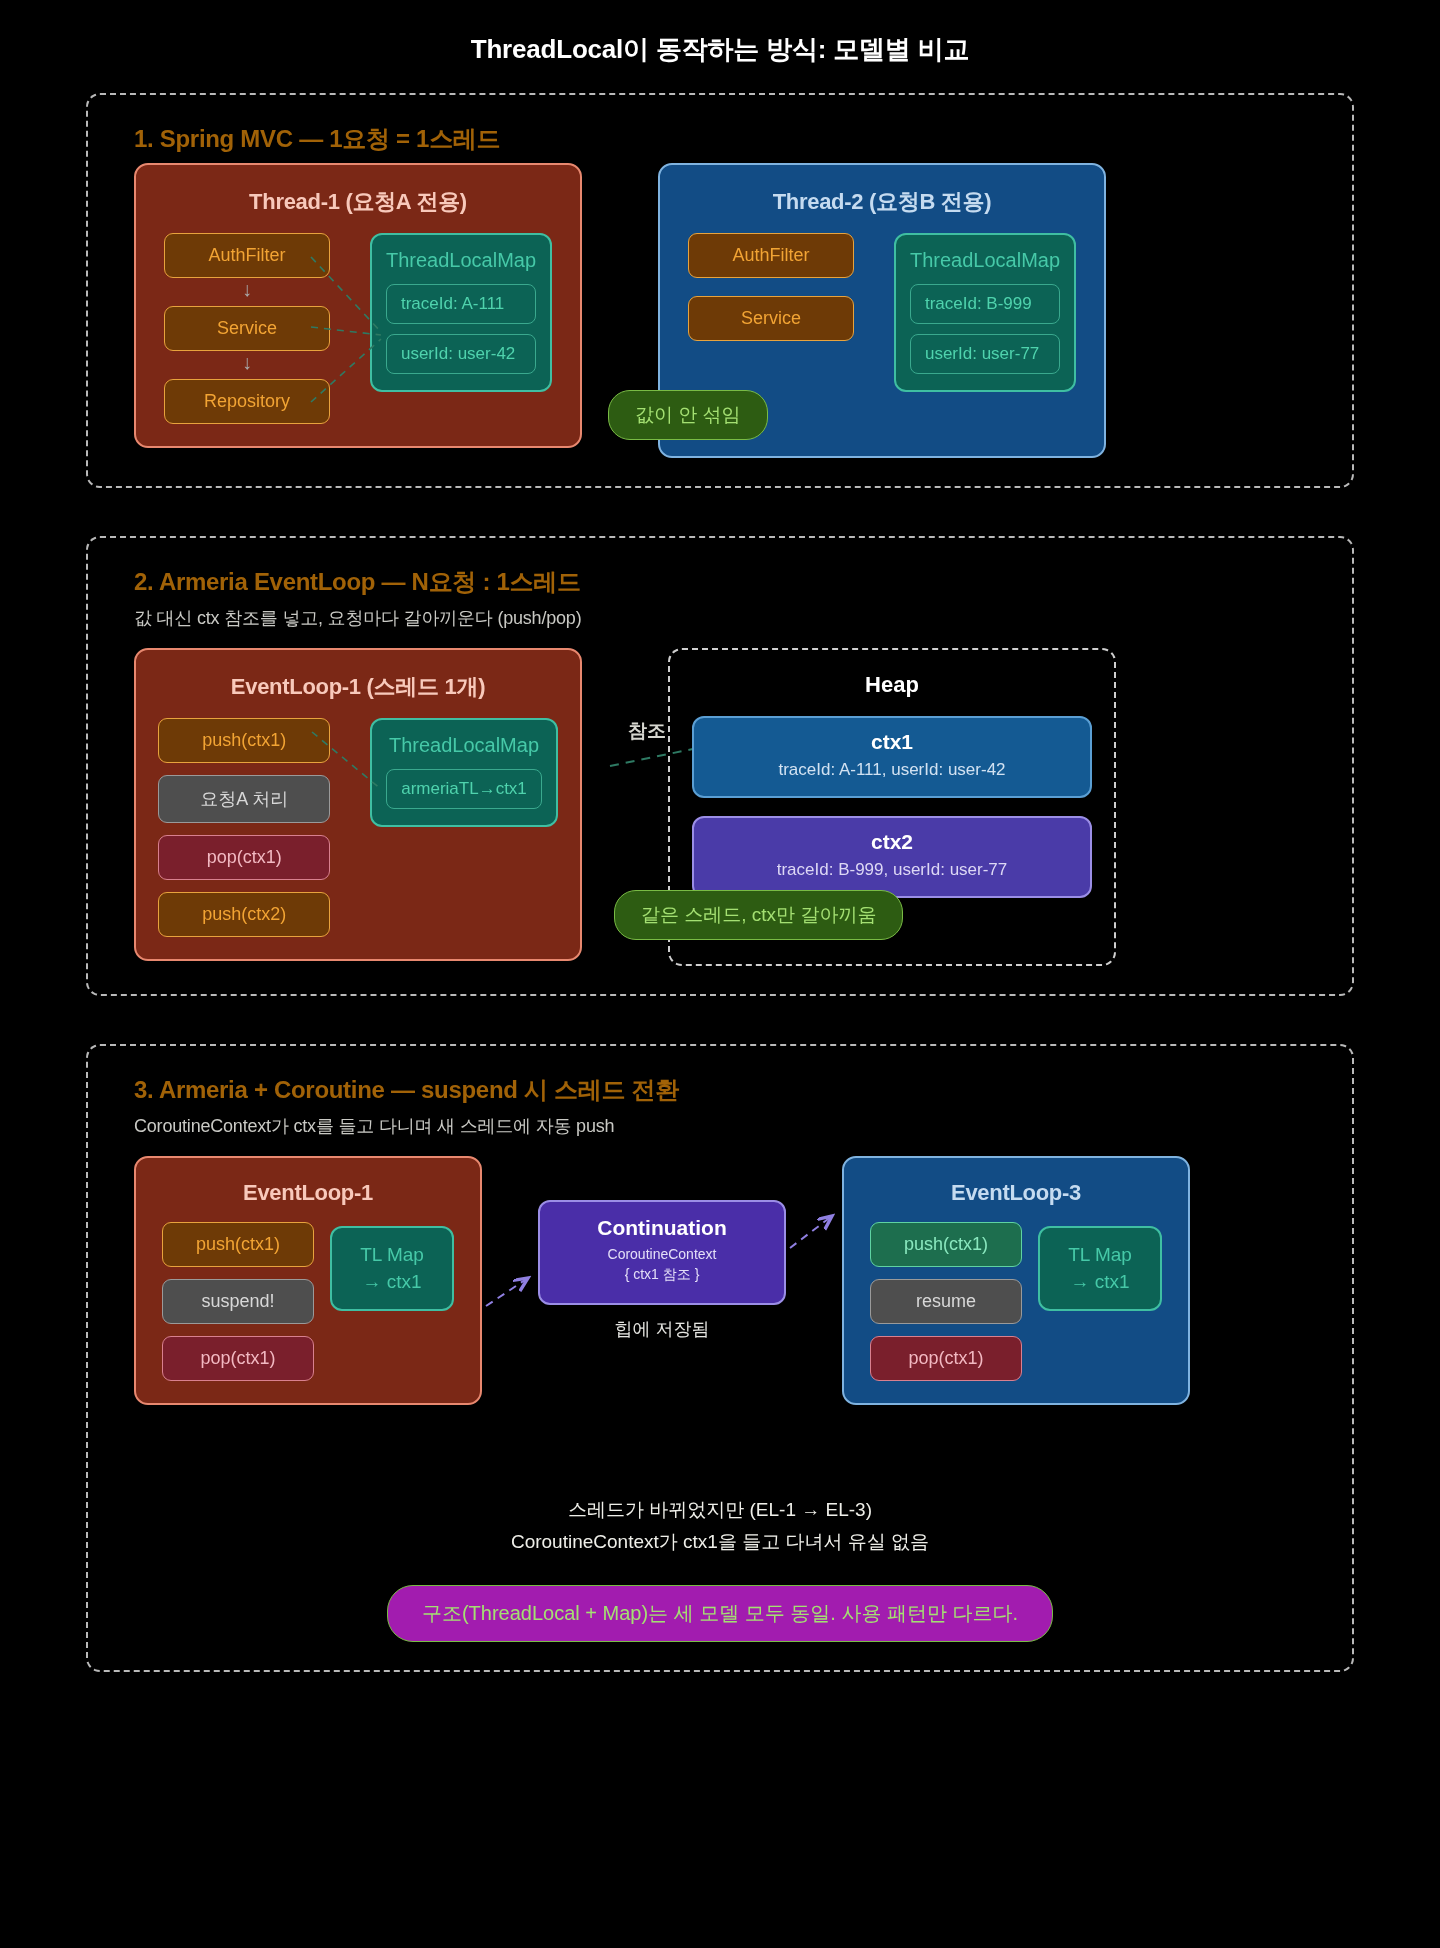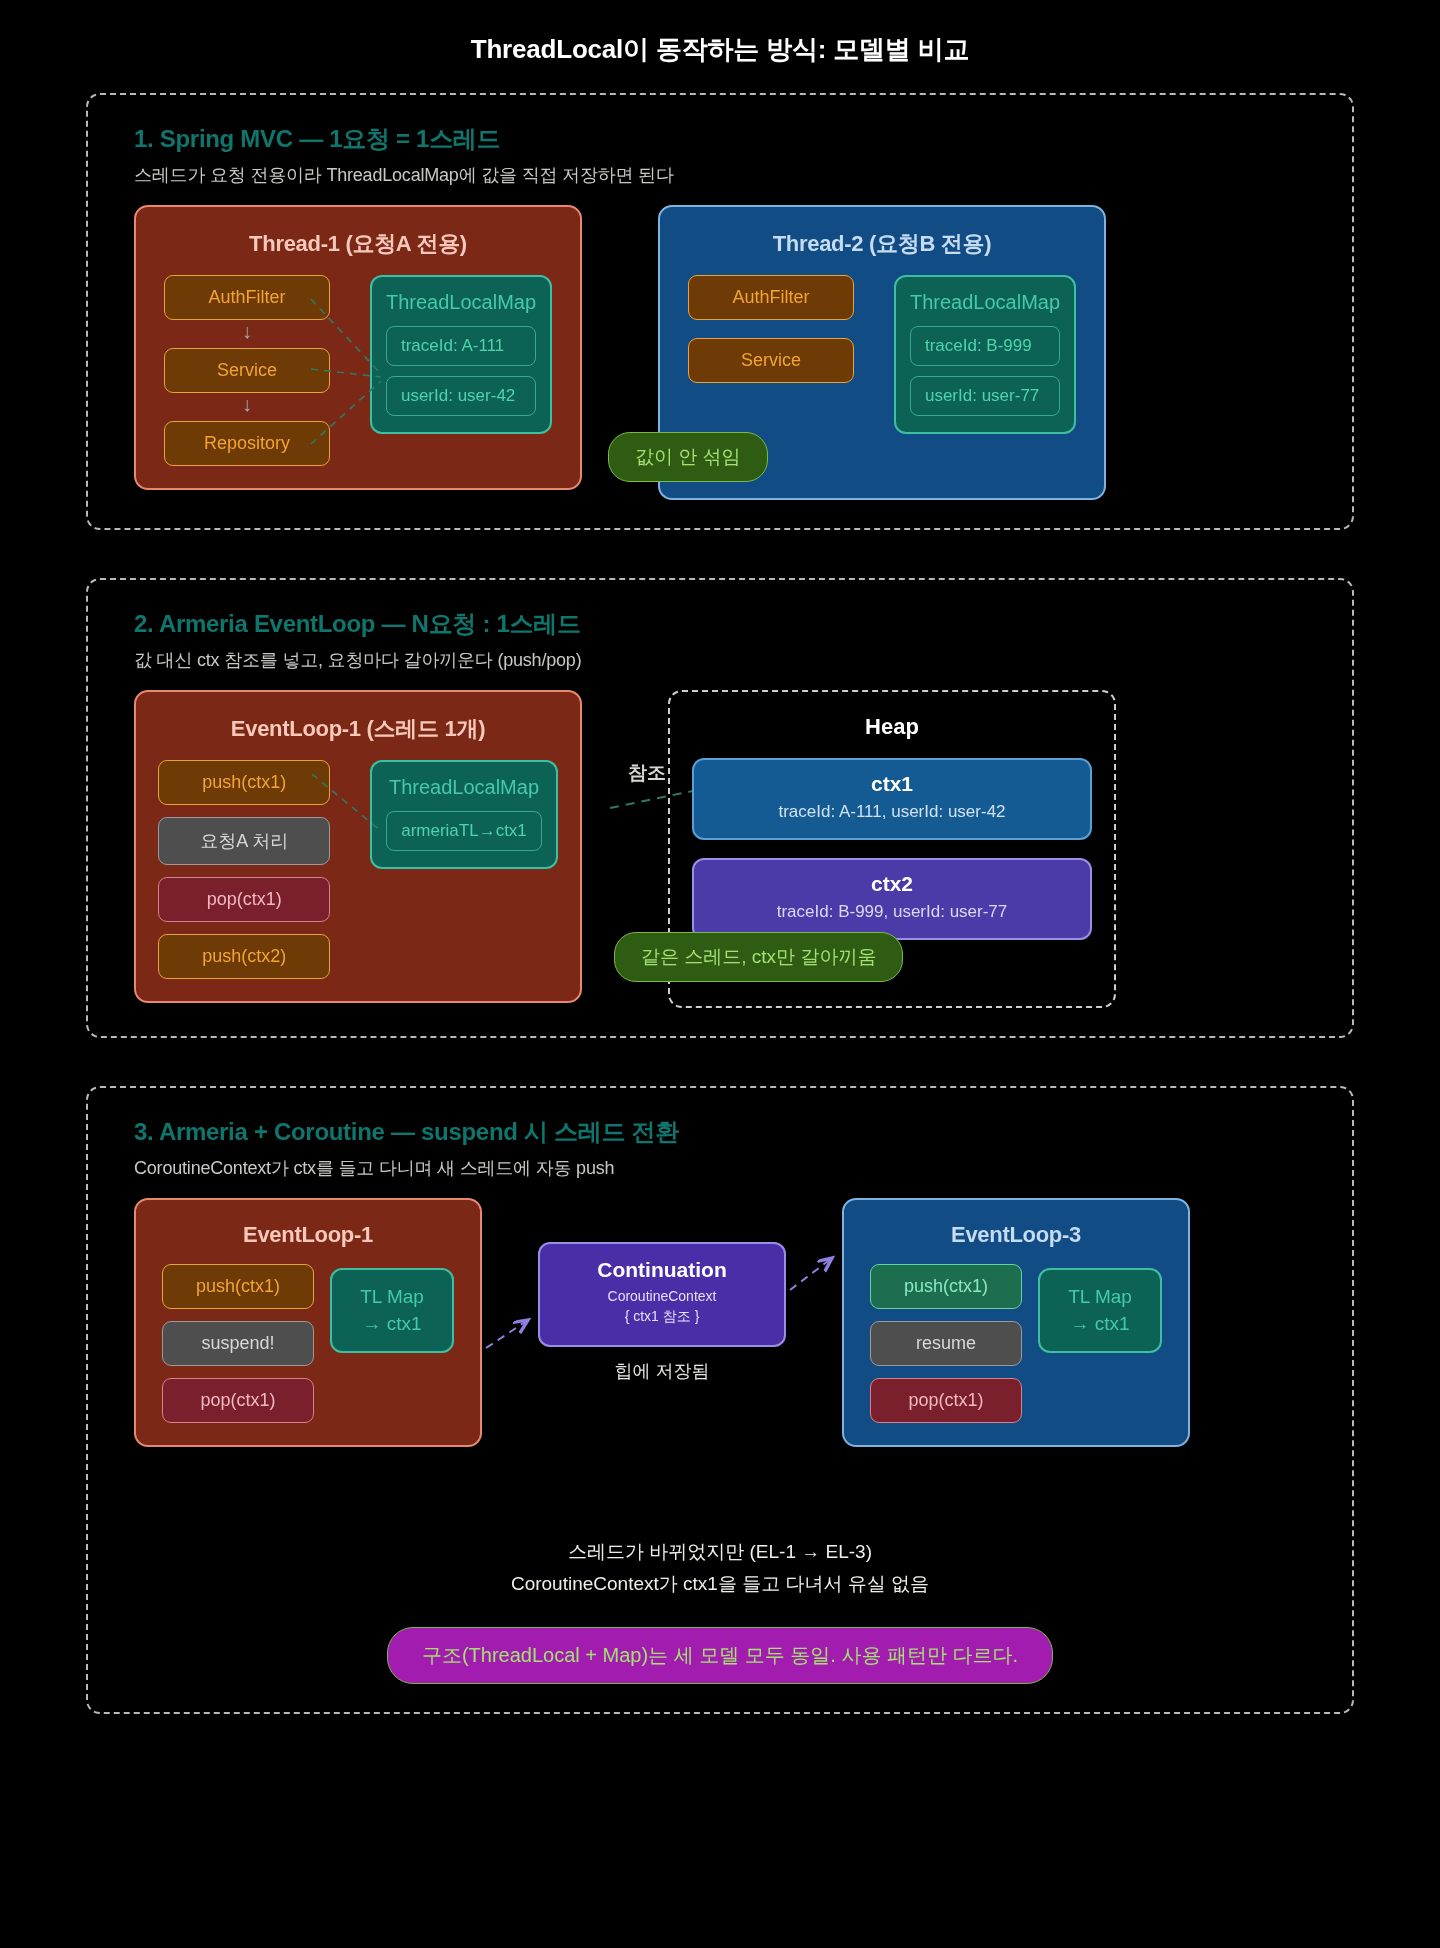--- a/index.html
+++ b/index.html
@@ -29,21 +29,21 @@
   .section {
     margin: 0 86px 48px 86px;
     border: 2.5px dashed #b9b9b9;
     border-radius: 14px;
     padding: 22px 28px 28px 28px;
     position: relative;
   }
   .section-title {
     font-size: 24px;
     font-weight: bold;
-    color: #0f766e;
+    color: #a16207;
     margin: 6px 0 8px 18px;
     letter-spacing: -0.3px;
   }
   .section-sub {
     font-size: 18px;
     color: #c9c9c4;
     margin: 0 0 18px 18px;
     letter-spacing: -0.2px;
   }
 
@@ -192,21 +192,20 @@
 </style>
 </head>
 <body>
 
 <div class="page">
 
   <div class="doc-title">ThreadLocal이 동작하는 방식: 모델별 비교</div>
 
   <div class="section">
     <div class="section-title">1. Spring MVC — 1요청 = 1스레드</div>
-    <div class="section-sub">스레드가 요청 전용이라 ThreadLocalMap에 값을 직접 저장하면 된다</div>
 
     <div class="row" style="gap:76px; margin-left:18px; position:relative;">
 
       <div class="panel panel-red" style="width:448px; position:relative;padding-left:20px;">
         <div class="panel-title">Thread-1 (요청A 전용)</div>
         <svg class="dashline" width="448" height="260" style="left:0; top:62px;">
           <path d="M175,30 L245,105" stroke="#2e7a63" stroke-width="1.6" stroke-dasharray="7,6" fill="none"></path>
           <path d="M175,100 L245,108" stroke="#2e7a63" stroke-width="1.6" stroke-dasharray="7,6" fill="none"></path>
           <path d="M175,175 L245,112" stroke="#2e7a63" stroke-width="1.6" stroke-dasharray="7,6" fill="none"></path>
         </svg>

